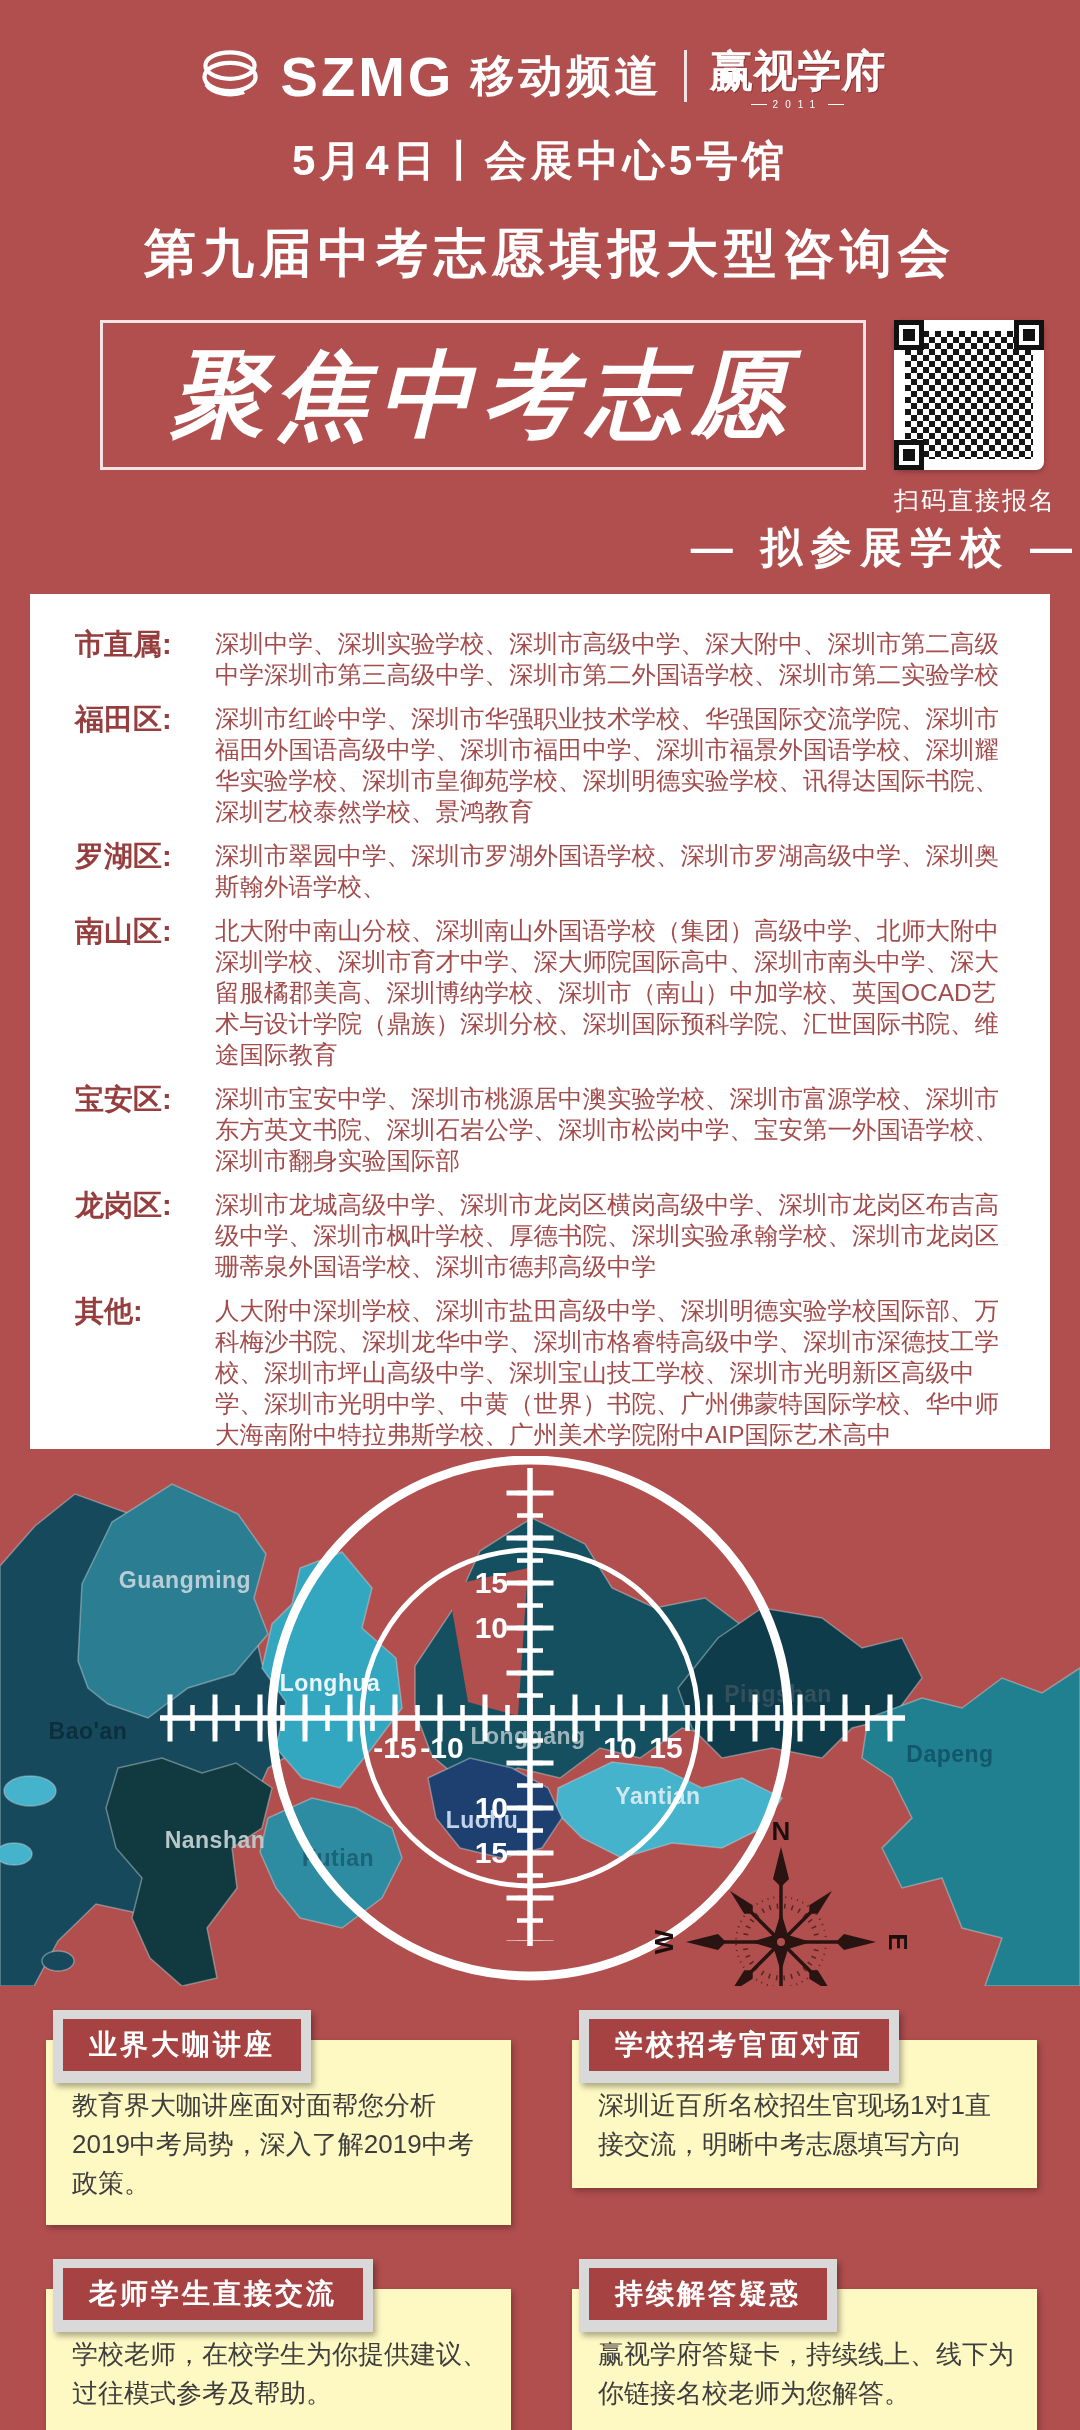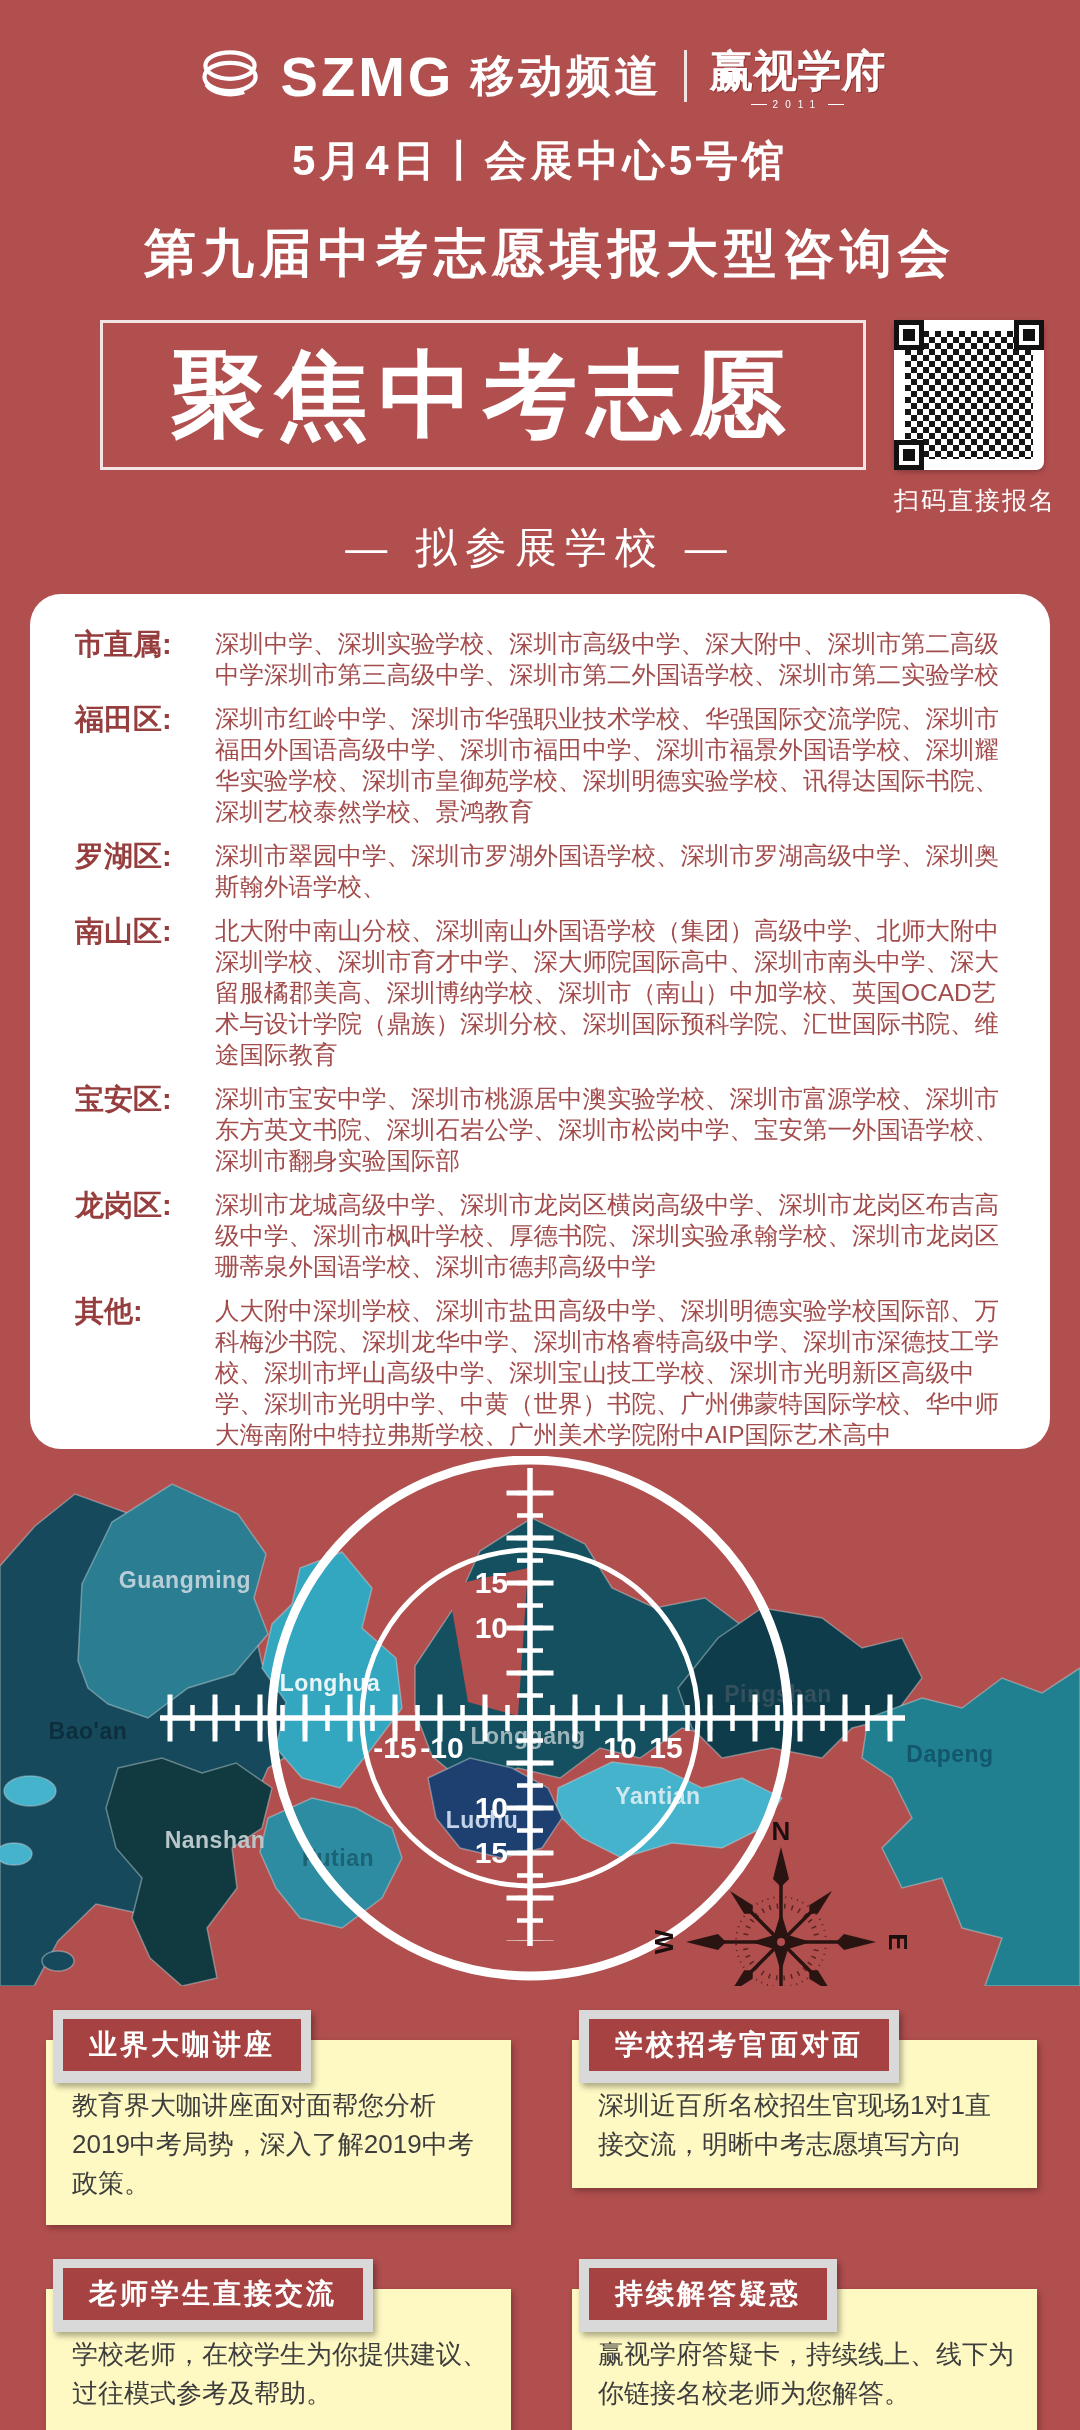--- a/index.html
+++ b/index.html
@@ -16,34 +16,34 @@
   .logo-channel{font-size:44px;font-weight:bold;letter-spacing:4px;}
   .logo-divider{width:3px;height:52px;background:rgba(255,255,255,.85);margin:0 6px;}
   .logo-calli{text-align:center;color:#fff;}
   .calli-text{font-family:"DejaVu Serif","Liberation Serif",serif;font-size:44px;font-weight:bold;transform:rotate(-5deg) skewX(-8deg);text-shadow:1px 1px 0 rgba(120,30,30,.6);}
   .calli-year{font-size:10px;letter-spacing:7px;margin-top:-2px;display:flex;align-items:center;justify-content:center;gap:6px;}
   .calli-year::before,.calli-year::after{content:"";width:16px;height:1px;background:#fff;}
   
   .event-date{margin-top:20px;text-align:center;color:#fff;font-size:42px;font-weight:bold;letter-spacing:4px;height:46px;line-height:46px;}
   .event-title{margin-top:40px;text-align:center;color:#fff;font-size:52px;font-weight:bold;letter-spacing:6px;height:58px;line-height:58px;padding-left:20px;}
   .focus-row{margin:38px 62px 0 100px;display:flex;gap:28px;height:196px;}
-  .focus-box{flex:1;height:150px;border:3px solid rgba(255,255,255,.85);box-sizing:border-box;display:flex;align-items:center;justify-content:center;}
+  .focus-box{flex:1;height:150px;border:3px solid rgba(255,255,255,.85);box-sizing:border-box;display:flex;align-items:center;justify-content:center;font-style:italic;}
   .focus-title{color:#fff;font-size:94px;font-weight:bold;letter-spacing:10px;white-space:nowrap;}
   .qr-col{width:124px;flex:0 0 auto;text-align:left;}
   .qr-box{width:150px;height:150px;background:#fff;border-radius:8px;position:relative;box-shadow:0 2px 5px rgba(0,0,0,.25);}
   .qr-pattern{position:absolute;inset:11px;background:repeating-conic-gradient(#161616 0% 25%, #ffffff 0% 50%);background-size:12px 12px;}
   .qr-finder{position:absolute;width:30px;height:30px;border:5px solid #111;background:#fff;box-sizing:border-box;}
   .qr-finder::after{content:"";position:absolute;inset:4px;background:#111;}
   .qr-f-tl{top:0;left:0;}
   .qr-f-tr{top:0;right:0;}
   .qr-f-bl{bottom:0;left:0;}
   .qr-caption{margin-top:14px;color:#fff;font-size:25px;letter-spacing:2px;white-space:nowrap;}
-  .section-title{margin-top:8px;text-align:center;color:#fff;font-size:42px;font-weight:normal;letter-spacing:8px;height:48px;line-height:48px;}
-  
-  .school-panel{margin:22px 30px 0 30px;height:855px;box-sizing:border-box;background:#ffffff;padding:34px 45px;overflow:hidden;border-radius:31px;}
+  .section-title{margin-top:8px;text-align:right;color:#fff;font-size:42px;font-weight:bold;letter-spacing:8px;height:48px;line-height:48px;}
+  
+  .school-panel{margin:22px 30px 0 30px;height:855px;box-sizing:border-box;background:#ffffff;padding:34px 45px;overflow:hidden;}
   .school-row{display:flex;margin-bottom:13px;}
   .school-label{flex:0 0 140px;font-size:29px;font-weight:bold;color:#963e3e;line-height:31px;padding-top:1px;}
   .school-text{flex:1;font-size:24.5px;color:#a24c4c;line-height:31px;letter-spacing:0;}
   
   .map-section{margin-top:7px;height:530px;position:relative;overflow:hidden;}
   .map-svg{position:absolute;inset:0;width:1080px;height:530px;display:block;}
   .district-label{font-size:23px;font-weight:600;letter-spacing:.5px;}
   .scope-num{font-size:30px;font-weight:bold;fill:#ffffff;}
   .compass-letter{font-size:26px;font-weight:bold;fill:#1d0f0e;}
   

